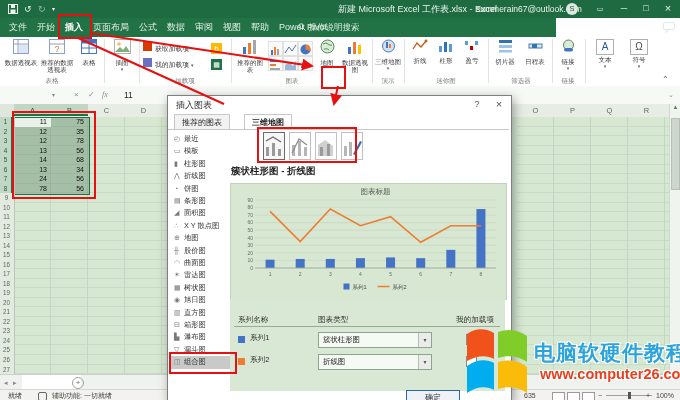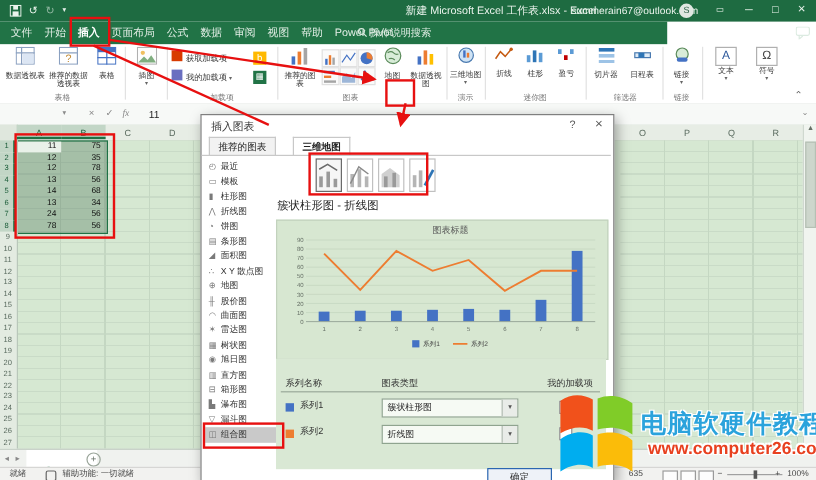--- a/index.html
+++ b/index.html
@@ -73,21 +73,21 @@
   .dtab{top:18px;height:15px;font-size:8px;line-height:15px;padding:0 7px;color:#222;background:#f2f2f2;
         border:1px solid #c8c8c8;border-bottom:none;}
   .dtab.act{background:#fff;font-weight:bold;}
   #dtabline{left:0;top:33px;width:341px;height:1px;background:#c8c8c8;}
   .cti{left:3px;width:56px;height:12.4px;font-size:7.3px;line-height:12.4px;color:#333;white-space:nowrap;
        padding-left:3px;}
   .cti .ctic{display:inline-block;width:10px;font-size:7px;color:#7a7a7a;}
   .cti.sel{background:#c9c9c9;}
   .sub{width:20px;height:26px;border:1px solid #c0c0c0;background:#fff;top:36px;}
   .sub.sel{border:1.5px solid #6a6a6a;background:#f6f6f6;}
-  #dsubtitle{font-size:9.5px;color:#1f1f1f;font-weight:normal;}
+  #dsubtitle{font-size:9.5px;color:#1f1f1f;font-weight:bold;}
   #dprev{left:62px;top:87px;width:275px;height:115px;background:#d7e7d1;border:1px solid #c2d2bd;}
   #dseries{left:62px;top:203px;width:275px;height:92px;background:#d9e8d4;}
   #dprompt{font-size:7.8px;color:#2a2a2a;}
   .dth{font-size:7.6px;color:#333;}
   #dthline{left:4px;top:27px;width:266px;height:1px;background:#9aa89a;}
   .srow{position:absolute;left:4px;width:268px;height:18px;}
   .chip{position:absolute;left:4px;top:4px;width:7px;height:7px;}
   .sname{position:absolute;left:16px;top:1px;font-size:7.6px;color:#333;}
   .sdd{position:absolute;left:84px;top:0;width:112px;height:14px;background:#f6faf4;border:1px solid #8fa48f;}
   .sddt{position:absolute;left:4px;top:0;font-size:7.4px;line-height:14px;color:#222;}

